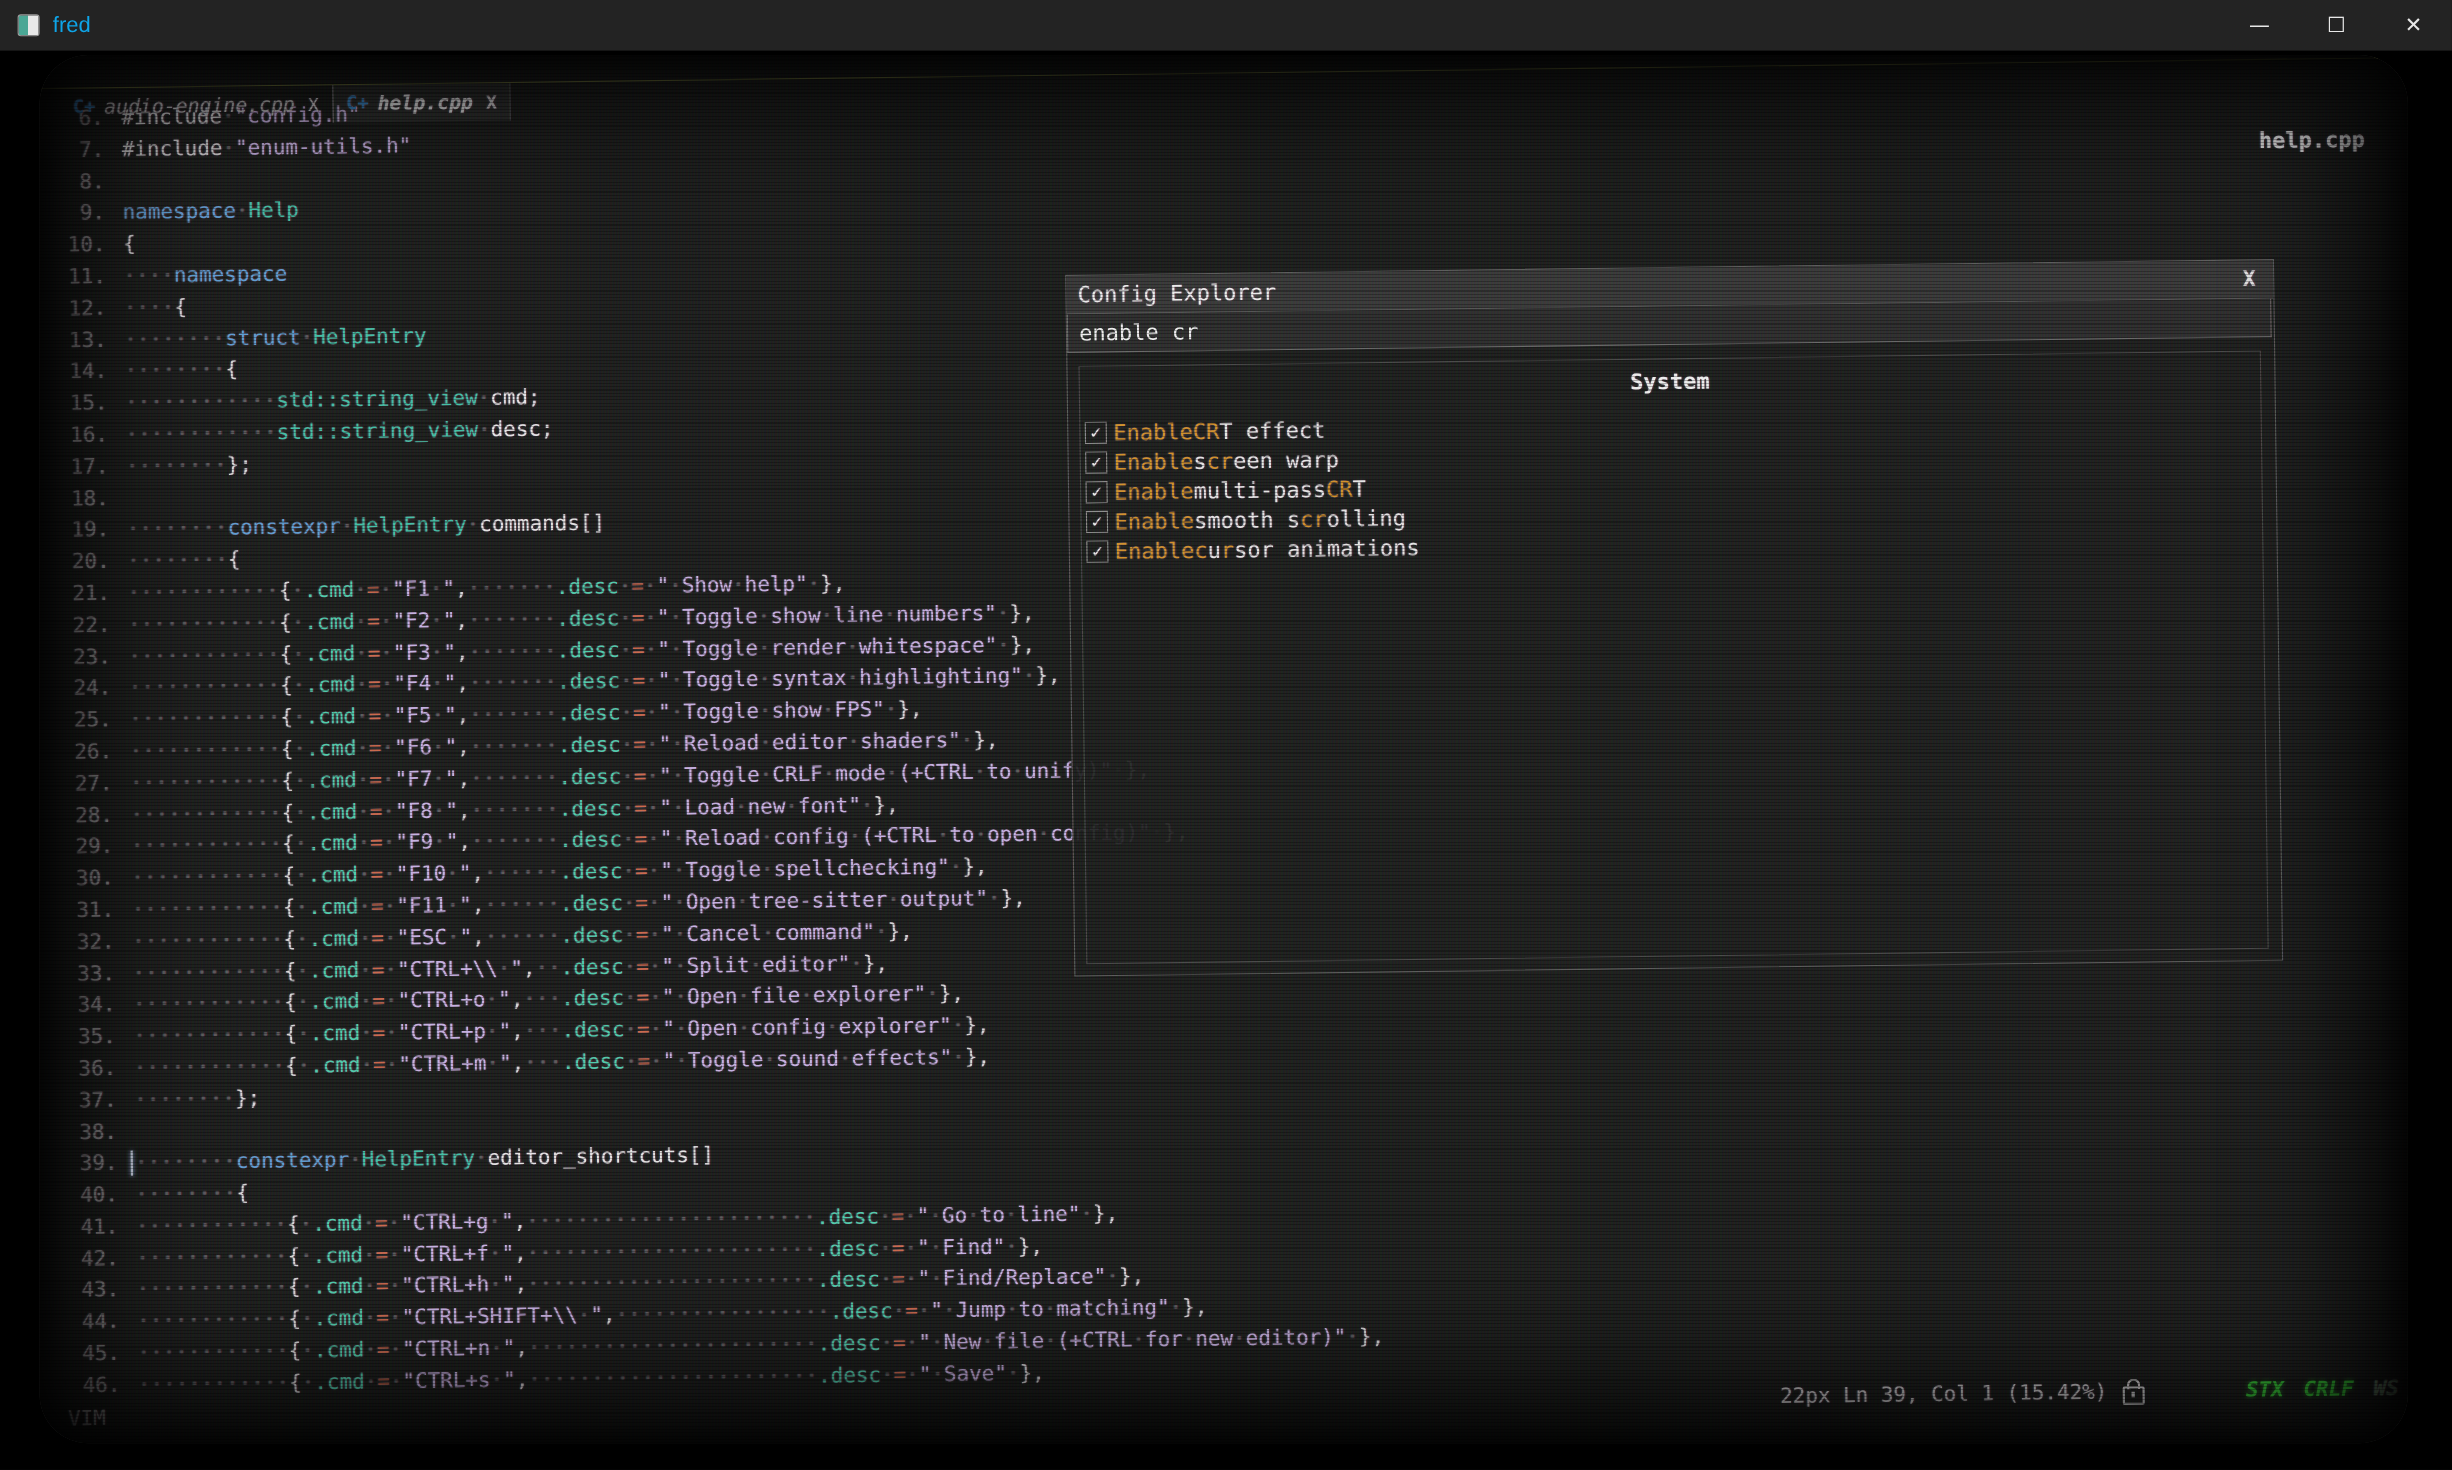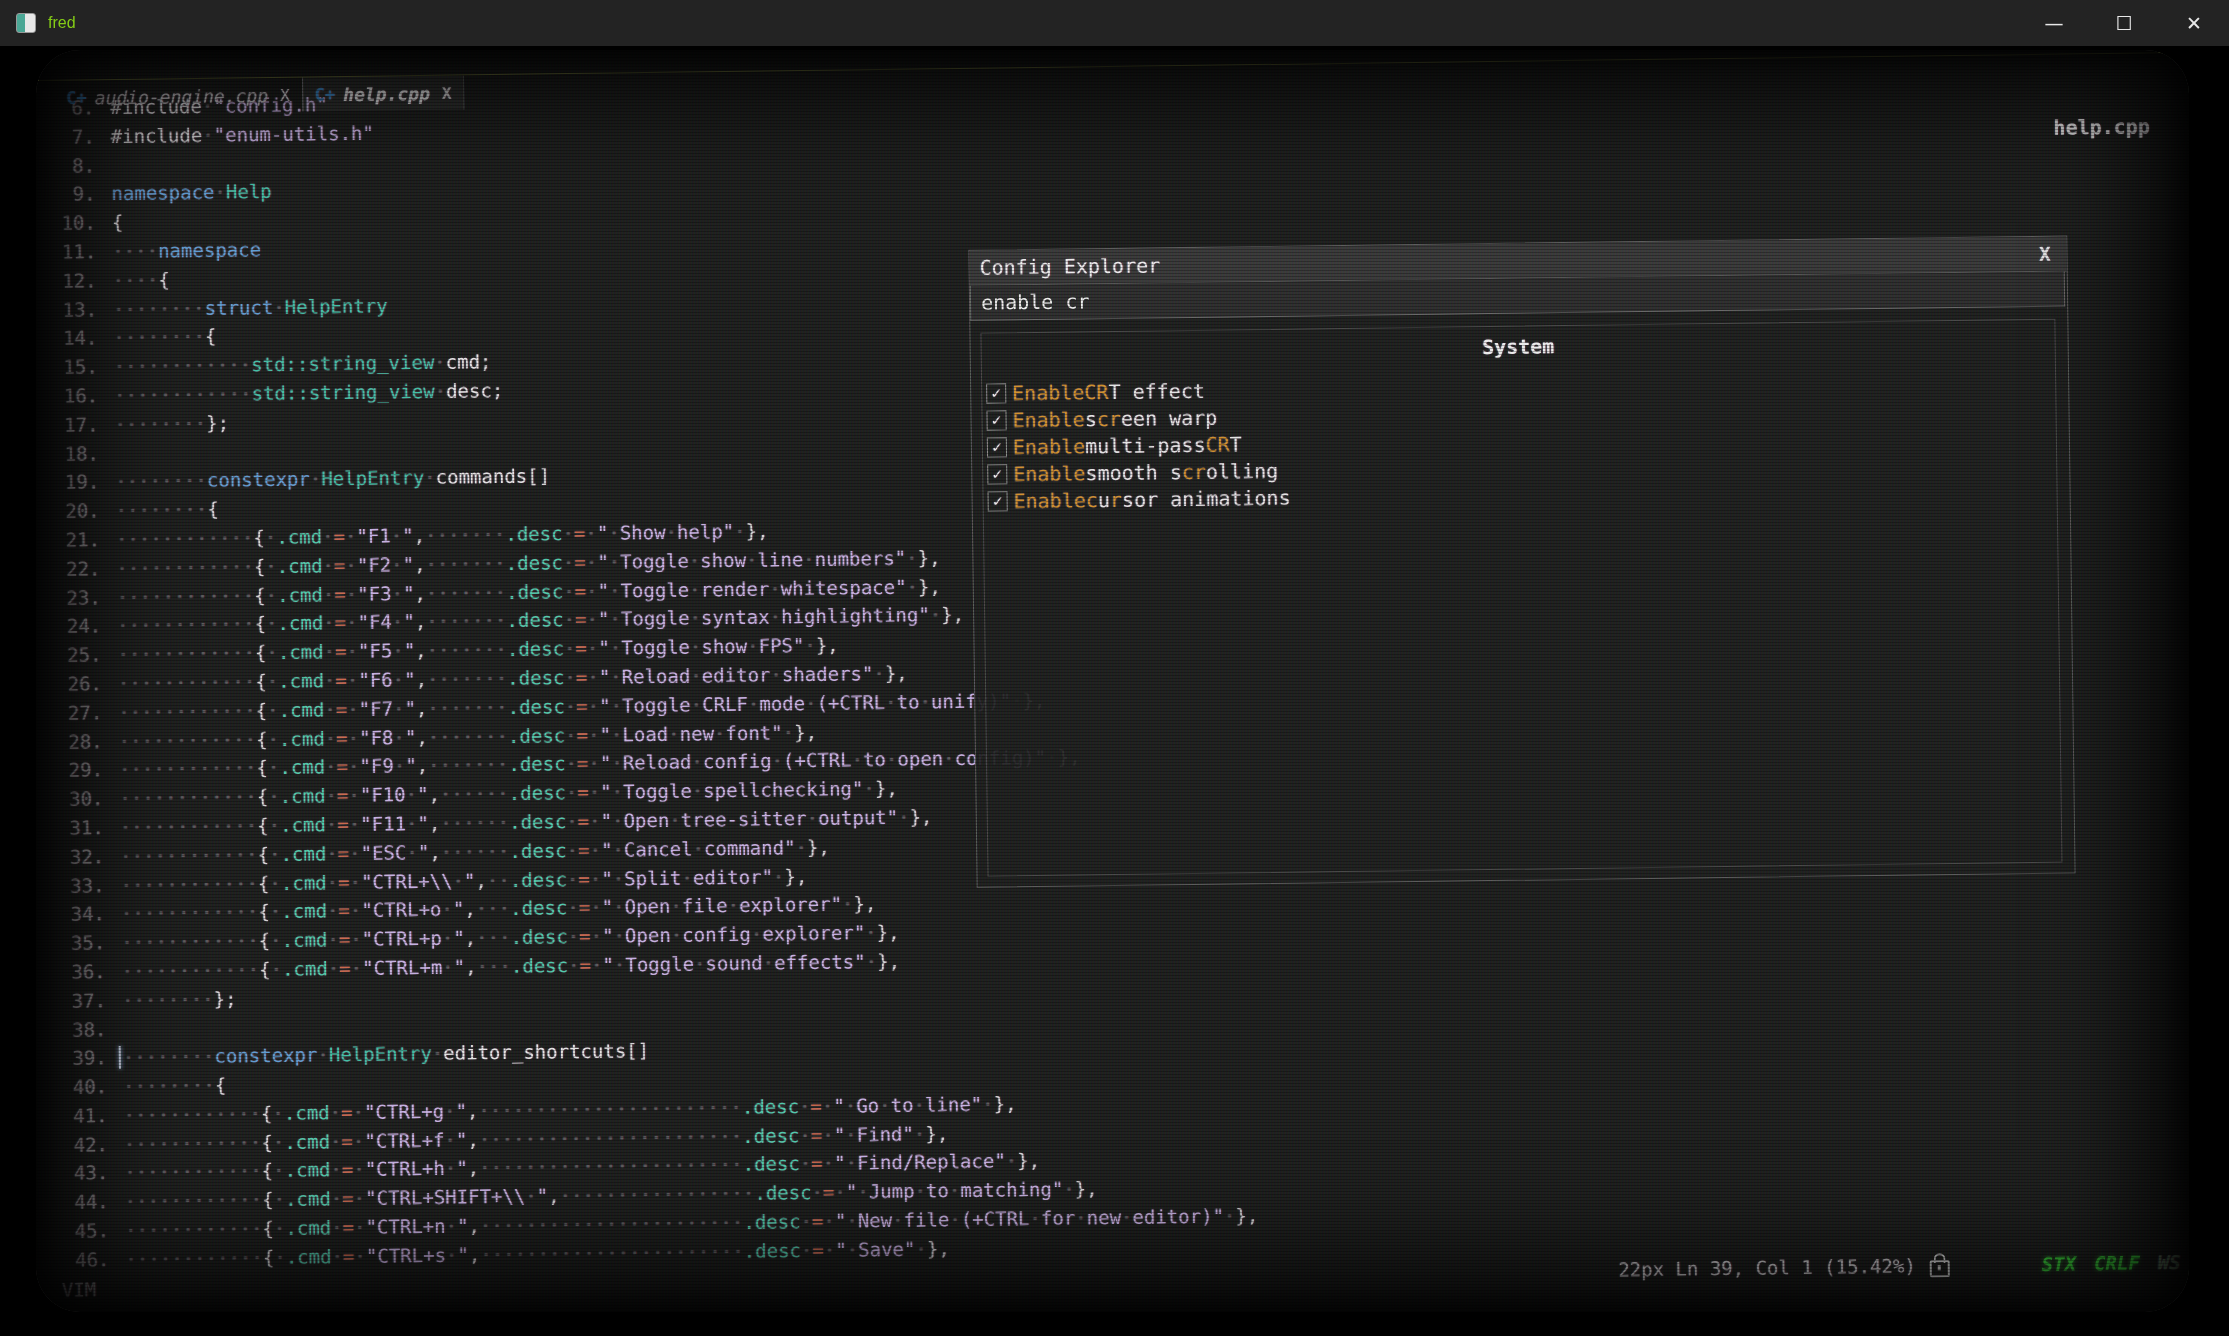--- a/index.html
+++ b/index.html
@@ -3,21 +3,21 @@
 <meta charset="utf-8">
 <style>
   html,body{margin:0;padding:0;background:#000;width:2229px;height:1336px;overflow:hidden;}
   body{font-family:"DejaVu Sans Mono",monospace;}
 
   
   .titlebar{position:absolute;left:0;top:0;width:2229px;height:46px;background:#232323;
     display:flex;align-items:center;font-family:"Liberation Sans",sans-serif;}
   .app-icon{width:18px;height:18px;margin-left:16px;border:1px solid #9a9a9a;border-radius:3px;
     background:linear-gradient(90deg,#4aa795 0 45%,#e8e8e8 45%);}
-  .app-title{color:#84cc16;font-size:16px;margin-left:12px;}
+  .app-title{color:#0ea5e9;font-size:20px;margin-left:12px;}
   .win-controls{margin-left:auto;display:flex;align-items:center;height:100%;}
   .win-btn{width:70px;height:100%;display:flex;align-items:center;justify-content:center;
     color:#e8e8e8;font-size:19px;font-family:"DejaVu Sans",sans-serif;}
 
   
   .screen{position:absolute;left:36px;top:50px;width:2153px;height:1262px;background:#1e1f1e;
     border-radius:44px;overflow:hidden;}
   .warp{position:absolute;inset:0;transform:rotate(-0.75deg);}
   .scanlines{position:absolute;inset:0;pointer-events:none;z-index:60;border-radius:44px;
     background:

